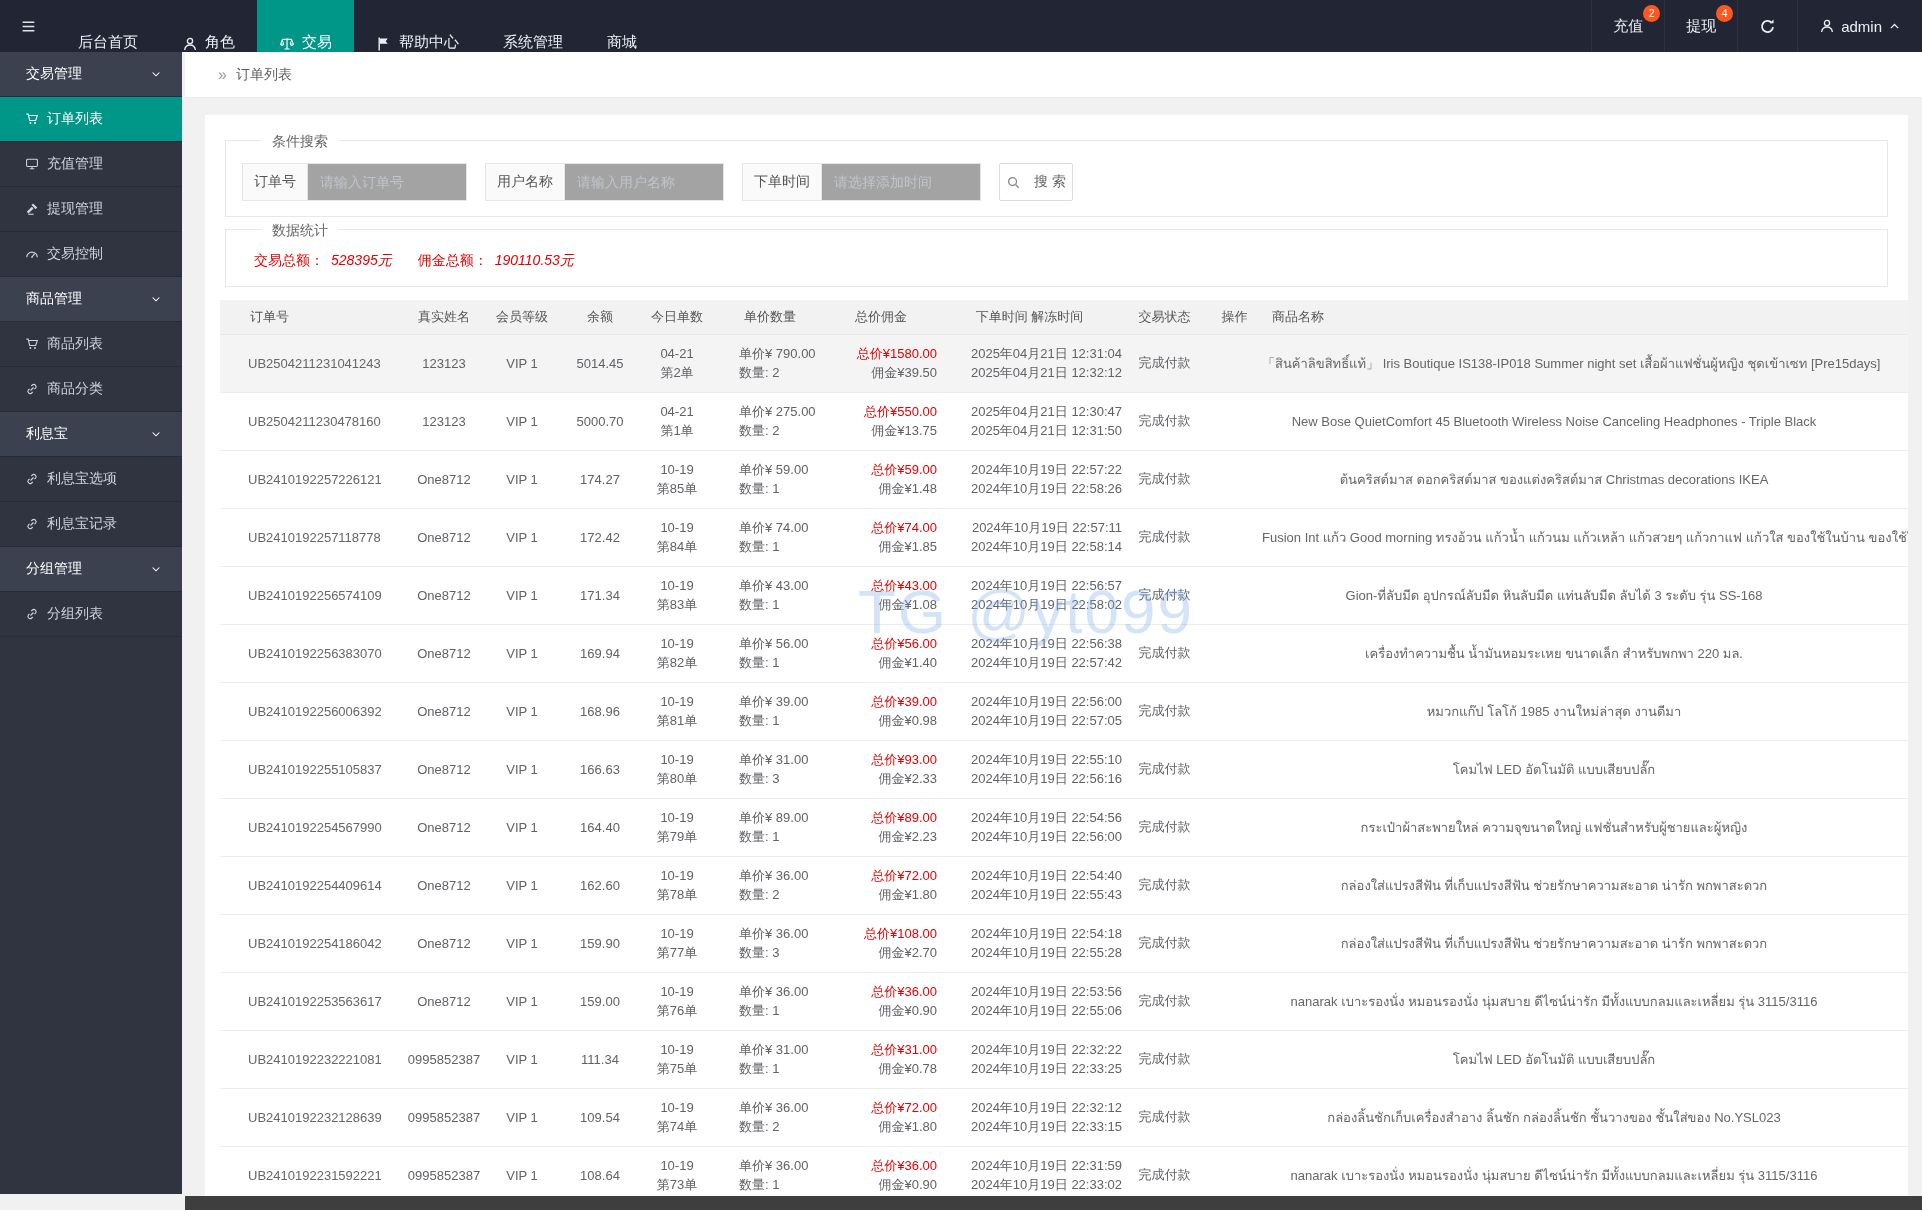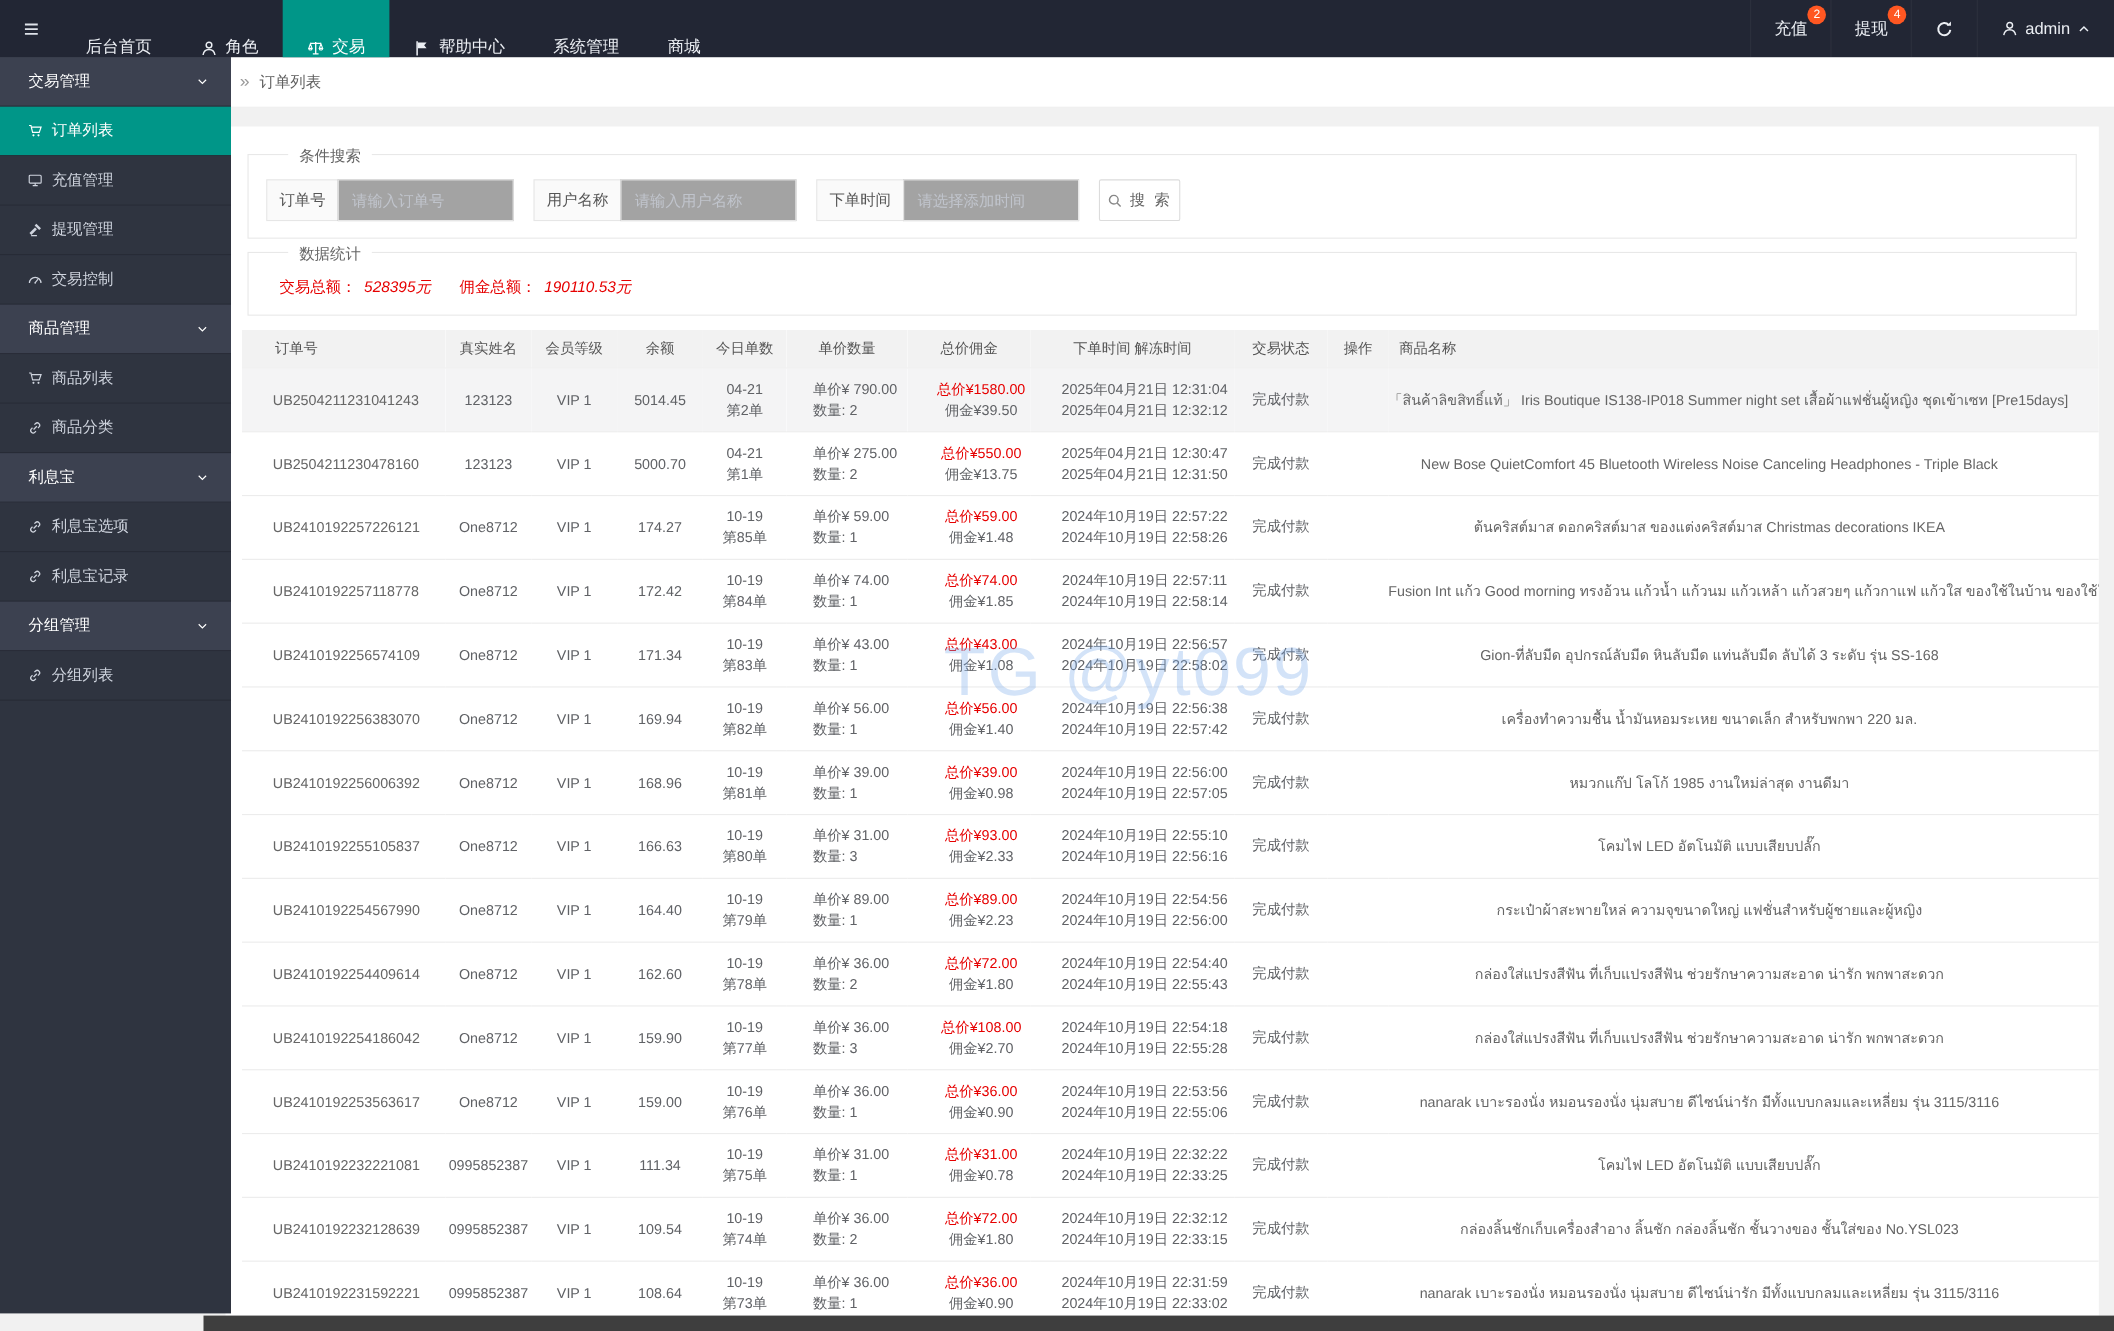--- a/index.html
+++ b/index.html
@@ -25,21 +25,21 @@
   .nav-item.active { background:#009688; color:#fff; }
   .nav-right { margin-left:auto; display:flex; align-items:stretch; }
   .nr { padding:0 21px; display:flex; align-items:center; gap:6px; position:relative; font-size:15px; cursor:pointer; border-left:1px solid rgba(255,255,255,.05); }
   .badge {
     position:absolute; top:5px; right:4px; background:#ff5722; color:#fff;
     min-width:17px; height:17px; line-height:17px; border-radius:9px;
     font-size:11px; text-align:center; padding:0 4px;
   }
 
   
-  .sidebar { position:absolute; left:0; top:52px; bottom:16px; width:210px; background:#2f3440; z-index:10; }
+  .sidebar { position:absolute; left:0; top:52px; bottom:16px; width:182px; background:#2f3440; z-index:10; }
   .sb-group {
     height:45px; display:flex; align-items:center; justify-content:space-between;
     padding:0 20px 0 26px; background:#3c4150; color:#fff; font-size:14px;
     border-bottom:1px solid #272b36; cursor:pointer;
   }
   .sb-item {
     height:45px; display:flex; align-items:center; gap:8px;
     padding-left:25px; background:#2f3440; color:#cfd4de; font-size:14px;
     border-bottom:1px solid #272b36; cursor:pointer;
   }
@@ -69,22 +69,22 @@
     background:#fafafa; border:1px solid #e6e6e6; display:flex; align-items:center;
     padding:0 11px; color:#555; font-size:14px; white-space:nowrap;
   }
   .inp {
     border:1px solid #e6e6e6; margin-left:-1px; width:160px; padding:0 12px;
     font-size:14px; color:#333; outline:none; font-family:inherit; background:#a3a3a3;
   }
   .inp::placeholder { color:#c0c4cc; }
   .btn-search {
     height:38px; width:74px; border:1px solid #dcdcdc; background:#fff; border-radius:2px;
-    display:flex; align-items:center; justify-content:flex-start; gap:6px;
-    color:#666; font-size:14px; cursor:pointer;font-family:Liberation Mono, monospace;
+    display:flex; align-items:center; justify-content:space-between; gap:6px;
+    color:#666; font-size:14px; cursor:pointer;
   }
   .btn-search .icon { color:#888; }
   .f-stats { margin-top:12px; padding:22px 16px 16px 28px; }
   .stats-line { color:#e60000; font-size:14px; display:flex; align-items:flex-start; }
   .stats-line .sv { margin-left:7px;font-style:italic; }
   .stats-gap { width:26px; }
 
   
   table { width:1688px; border-collapse:collapse; table-layout:fixed; margin-top:13px; font-size:13px; color:#606266; }
   thead th {
@@ -93,21 +93,21 @@
     white-space:nowrap; overflow:hidden;
   }
   thead th.th-order { text-align:left; padding-left:30px; }
   thead th.th-product { text-align:left; padding-left:10px; }
   tbody td {
     height:58px; border-bottom:1px solid #ececec; text-align:center; padding:0;
     vertical-align:middle; white-space:nowrap; overflow:hidden;
   }
   tbody tr:first-child { background:#f4f4f5; }
   td.c-order { text-align:left; padding-left:28px; color:#666; }
-  td.c-block { text-align:center; padding-left:22px; }
+  td.c-block { text-align:right; padding-left:22px; }
   td.c-unit { text-align:left; padding-left:24px; }
   td.c-product { padding-right:62px; color:#666; }
   .l2 { line-height:19px; }
   .red { color:#e60000; }
 
   
   .hscrollbar { position:absolute; left:185px; right:0; bottom:0; height:14px; background:#3e3e3e; z-index:30; cursor:pointer; }
   .wm {
     position:absolute; left:858px; top:576px; font-size:62px;
     color:rgba(120,170,235,.33); z-index:6; pointer-events:none; letter-spacing:2px;text-align:right;

